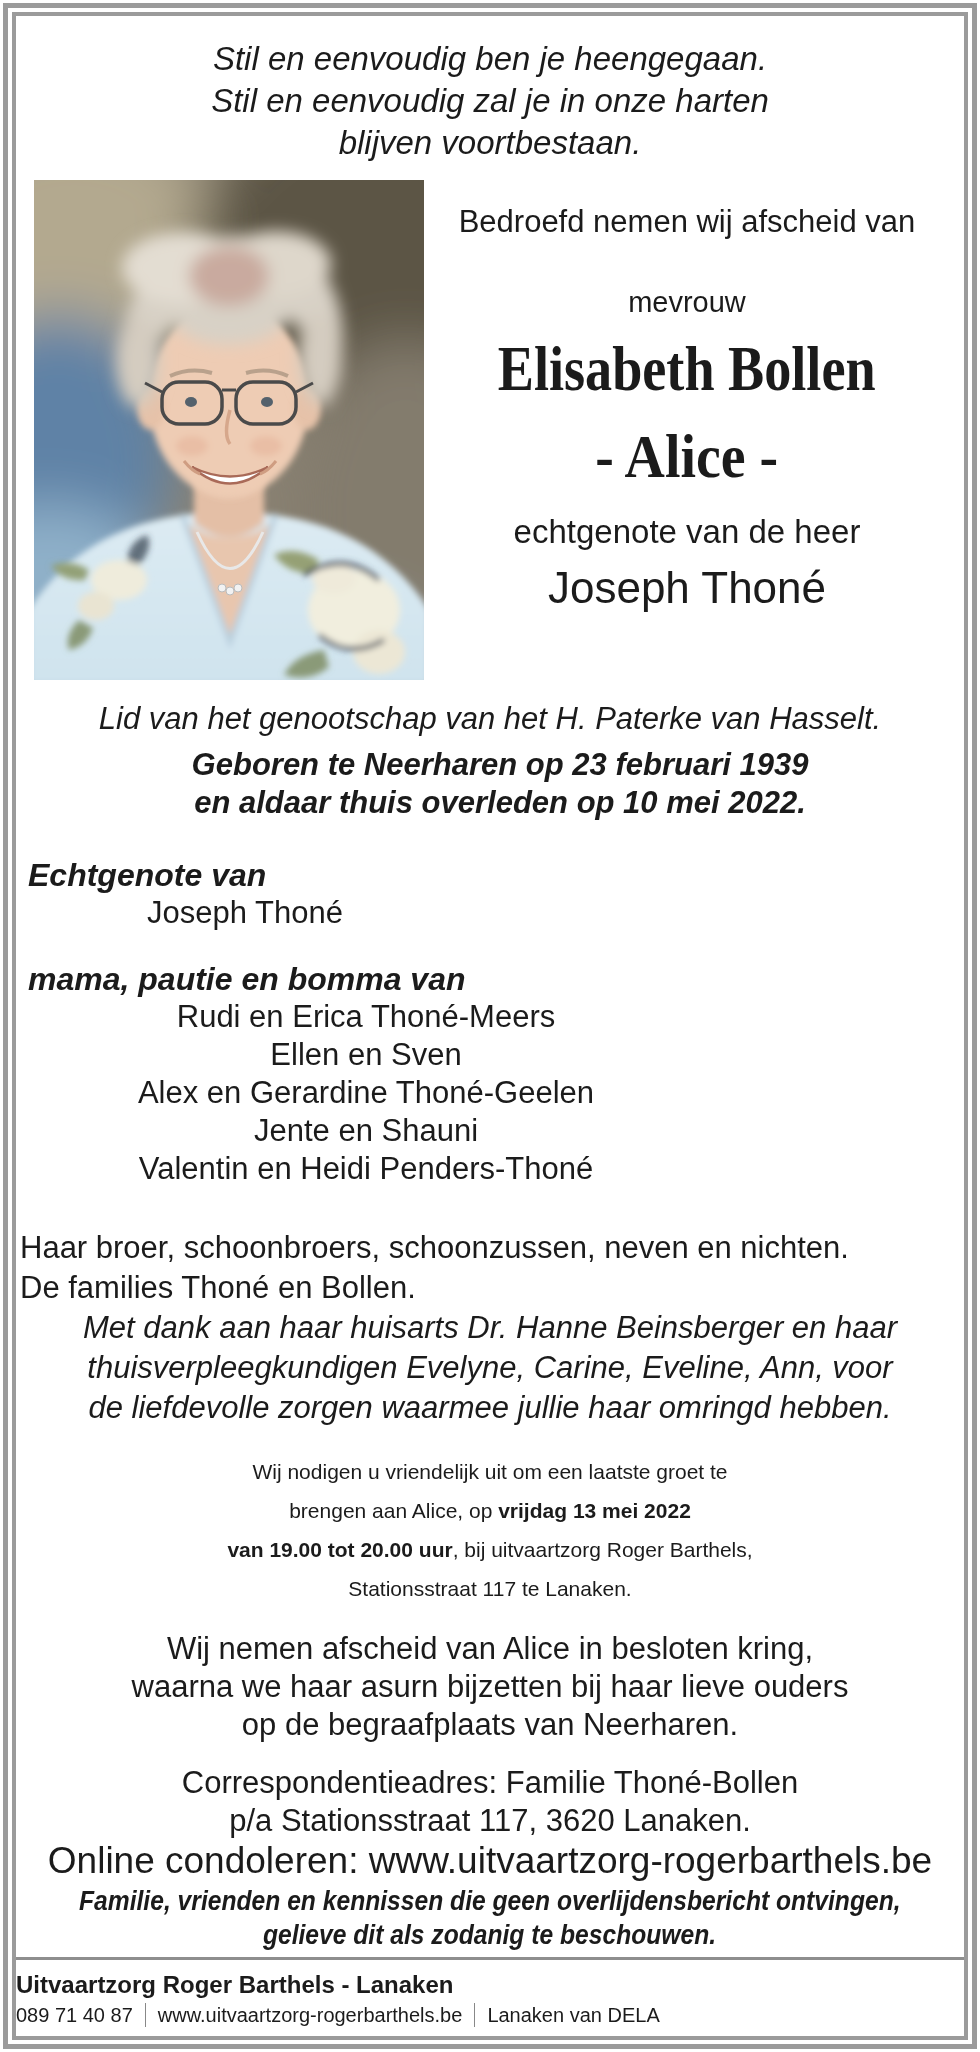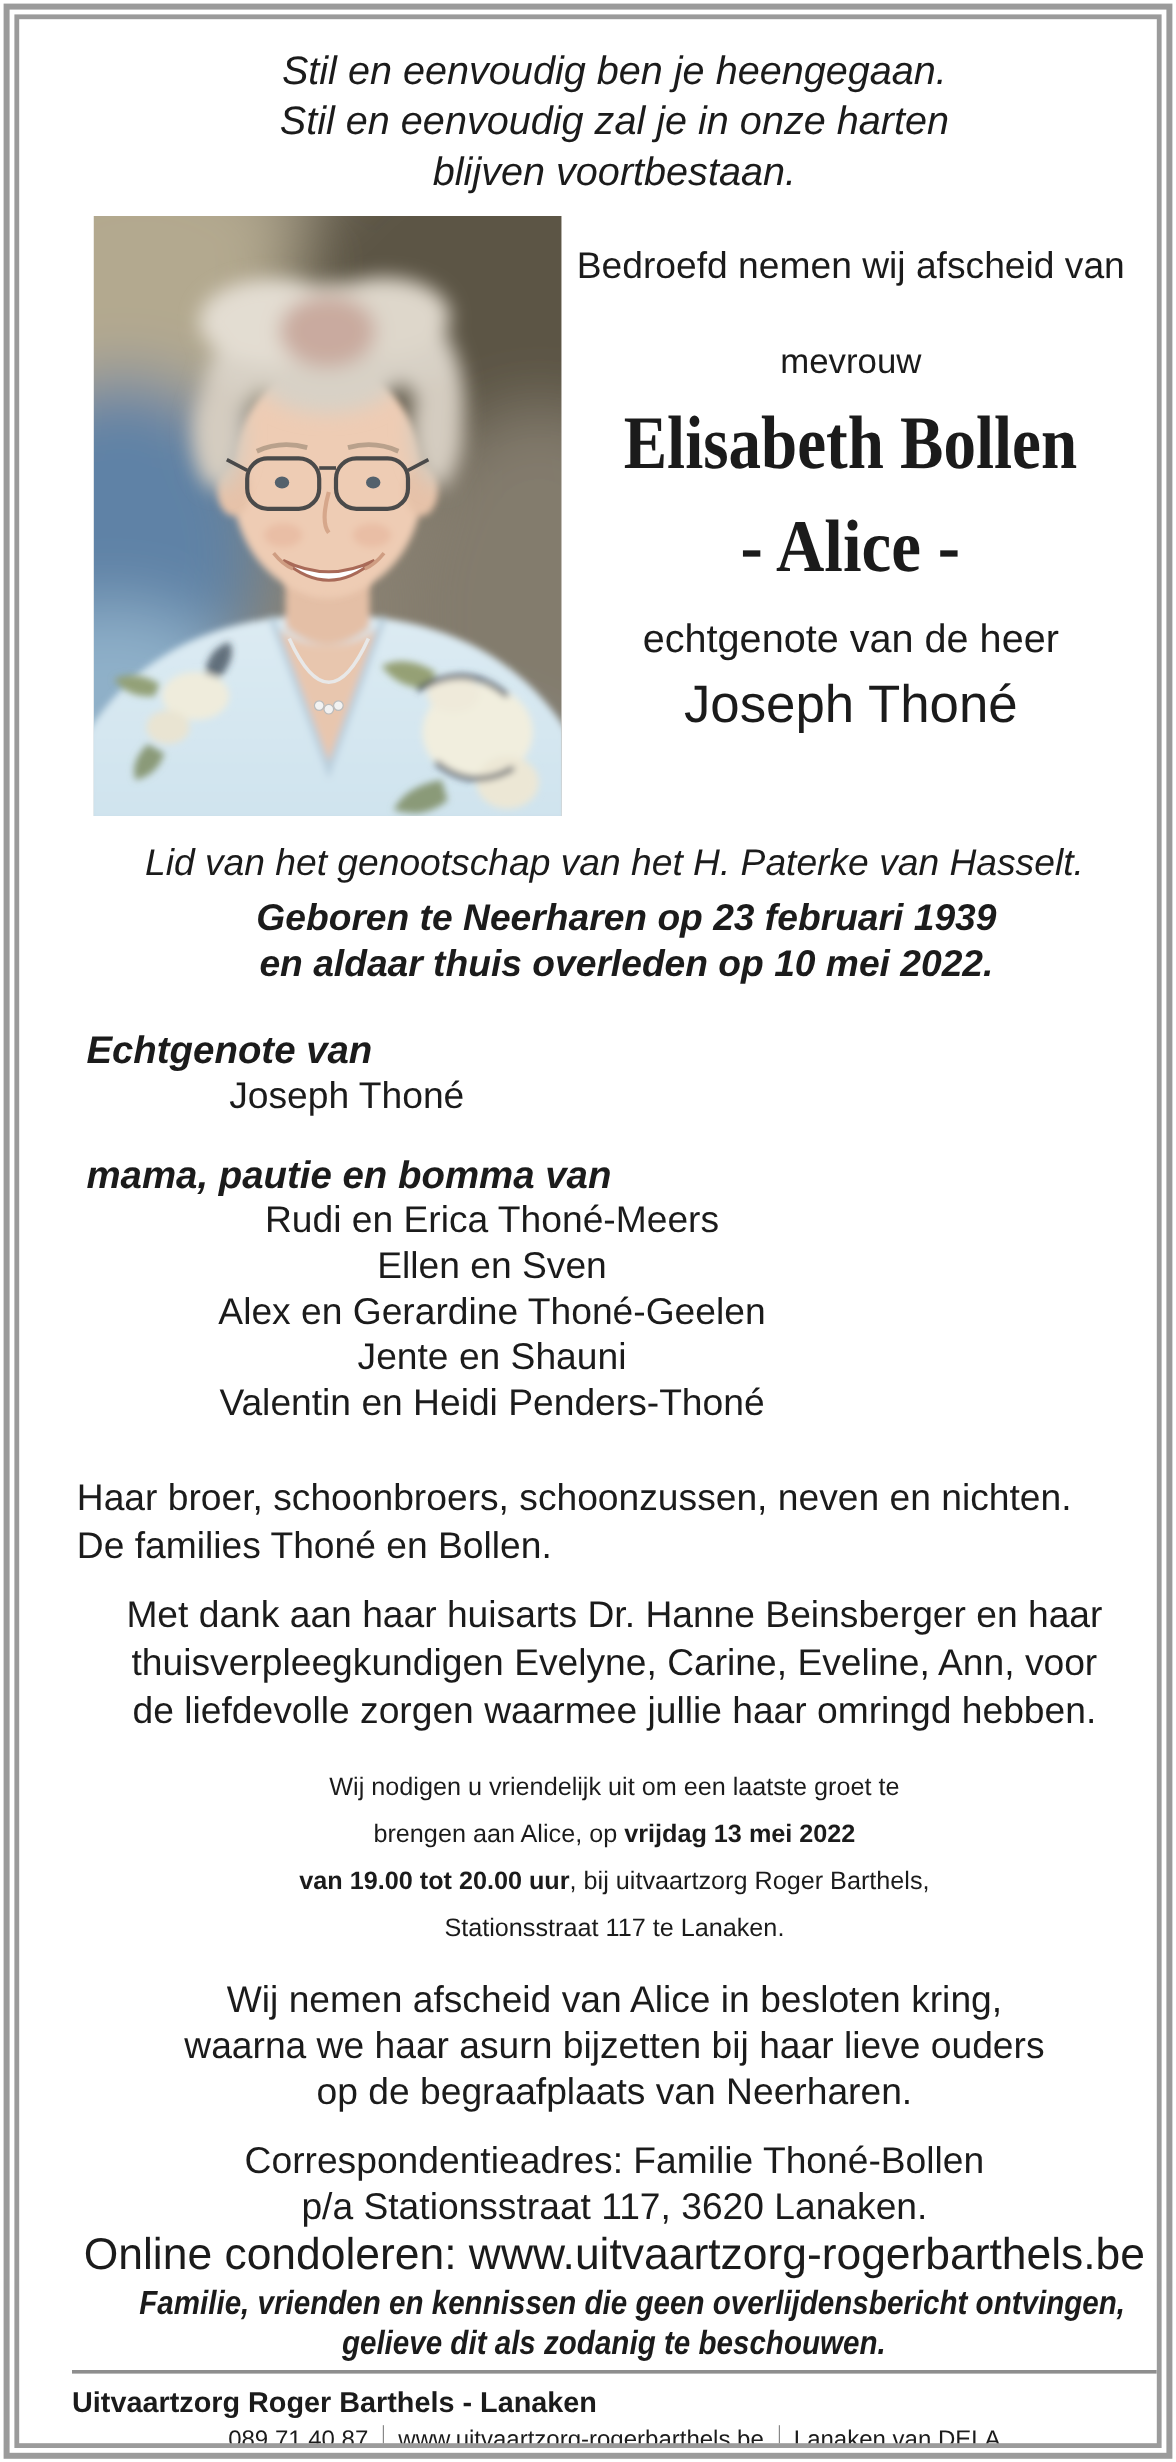--- a/index.html
+++ b/index.html
@@ -4,21 +4,21 @@
 <style>
   html, body { margin:0; padding:0; background:#ffffff; }
   body {
     width:980px; height:2052px;
     font-family:"Liberation Sans", sans-serif;
     color:#1b1b1b;
   }
   .page { position:relative; width:980px; height:2052px; background:#fff; overflow:hidden; }
   .frame-outer { position:absolute; inset:3px; border:5px solid #9b9b9b; pointer-events:none; }
   .frame-inner { position:absolute; inset:12px; border:4px solid #9b9b9b; pointer-events:none; }
-  .content { position:absolute; inset:16px; overflow:hidden;padding-left:44px; }
+  .content { position:absolute; inset:16px; overflow:hidden; }
 
   .poem { margin-top:22px; text-align:center; font-style:italic; font-size:33px; line-height:42px; }
 
   .hero { display:flex; margin:16px 14px 0 18px; height:500px; }
   .photo { width:390px; height:500px; flex:0 0 auto; overflow:hidden; }
   .hero-right { flex:1; display:flex; flex-direction:column; align-items:center; text-align:center; }
   .intro { margin-top:24px; font-size:31px; }
   .salutation { margin-top:46px; font-size:29px; }
   .bigname { margin-top:10px; font-family:"Liberation Serif", serif; font-weight:bold;
              font-size:63px; line-height:80px; white-space:nowrap; }
@@ -32,32 +32,32 @@
   .membership { margin-top:20px; text-align:center; font-style:italic; font-size:31px; line-height:38px; }
   .dates { margin-top:8px; text-align:center; font-style:italic; font-weight:bold; font-size:31px; line-height:38px;margin-left:20px; }
 
   .spouse-label { margin-top:34px; margin-left:12px; font-weight:bold; font-style:italic; font-size:32px; line-height:38px; }
   .spouse { margin-left:131px; font-size:31px; line-height:38px; }
   .children-label { margin-top:28px; margin-left:12px; font-weight:bold; font-style:italic; font-size:32px; line-height:38px; }
   .children { width:700px; text-align:center; font-size:31px; line-height:38px; }
 
   .relatives { margin-top:40px; margin-left:4px; font-size:31px; line-height:40px; }
 
-  .thanks { margin-top:18px; text-align:center; font-size:31px; line-height:40px; }
+  .thanks { text-align:center; font-style:italic; font-size:31px; line-height:40px; }
   .visitation { margin-top:24px; text-align:center; font-size:21px; line-height:39px; }
   .farewell { margin-top:22px; text-align:center; font-size:31px; line-height:38px; }
   .correspondence { margin-top:20px; text-align:center; font-size:31px; line-height:38px; }
   .condolence { margin-top:2px; text-align:center; font-size:37px; line-height:38px; }
 
   .notice { margin-top:4px; text-align:center; font-weight:bold; font-style:italic; font-size:28px; line-height:34px; }
   .notice .squeeze { display:inline-block; white-space:nowrap; transform:scaleX(0.88); transform-origin:center; }
 
   .rule { margin-top:5px; height:3px; background:#8e8e8e; }
   .footer-title { margin-top:10px; text-align:left; font-weight:bold; font-size:24px; line-height:30px; }
-  .footer-contact { margin-top:2px; display:flex; justify-content:center; align-items:center; font-size:20px; line-height:26px; }
+  .footer-contact { margin-top:2px; display:flex; justify-content:flex-start; align-items:center; font-size:20px; line-height:26px; }
   .sep { display:inline-block; width:1px; height:24px; background:#888; margin:0 12px; }
 </style>
 </head>
 <body>
 
 <div class="page">
   <div class="frame-outer"></div>
   <div class="frame-inner"></div>
 
   <div class="content">

